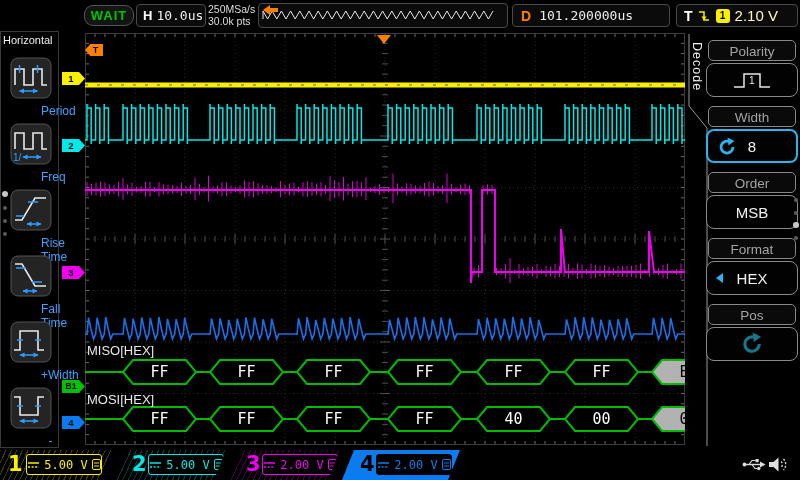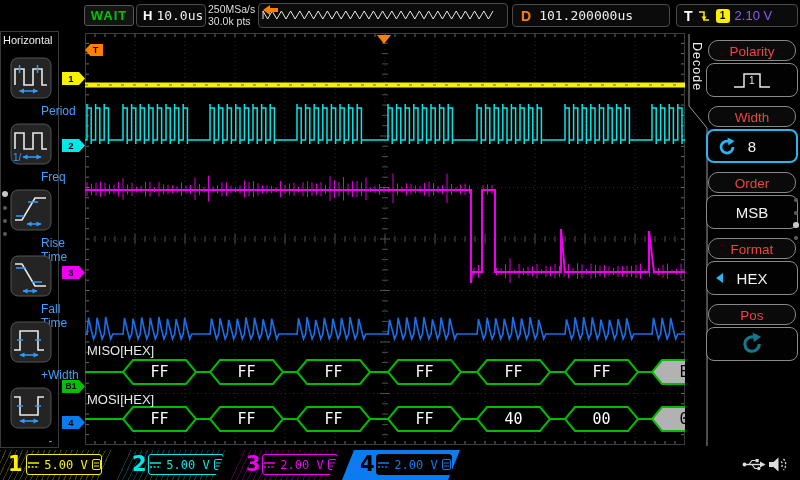--- a/index.html
+++ b/index.html
@@ -4,37 +4,37 @@
 <style>
   html,body{margin:0;padding:0;background:#000;}
   #app{position:relative;width:800px;height:480px;background:#000;overflow:hidden;
        font-family:"Liberation Sans",sans-serif;color:#e8e8e8;}
 
   
   #topbar{position:absolute;left:0;top:0;width:800px;height:30px;background:#000;}
   .logo{position:absolute;left:6px;top:2px;font-family:"Liberation Serif",serif;
         font-weight:bold;font-size:23px;color:#f5c400;letter-spacing:1px;}
   .statusbadge{position:absolute;left:84px;top:5px;width:48px;height:19px;border:1px solid #555;
-        border-radius:3px;background:#121512;color:#00c400;font-weight:bold;font-size:13px;
+        border-radius:9px;background:#121512;color:#00c400;font-weight:bold;font-size:13px;
         text-align:center;line-height:19px;letter-spacing:1px;}
   .tb-box{position:absolute;top:4px;height:21px;border:1px solid #4a4a4a;border-radius:4px;
         background:#0b0b0b;display:flex;align-items:center;}
   #hbox{left:136px;width:68px;}
   #hbox .lab{font-weight:bold;font-size:13px;color:#fff;margin:0 4px 0 6px;}
   #hbox .val{font-size:13px;color:#eee;font-family:"DejaVu Sans Mono",monospace;}
   #srate{position:absolute;left:208px;top:3px;font-size:10.5px;line-height:12px;color:#ddd;}
   #preview{left:258px;width:248px;top:3px;height:23px;}
   #dbox{left:512px;width:156px;}
   #dbox .lab{font-weight:bold;font-size:14px;color:#ff8000;margin:0 8px;}
   #dbox .val{font-size:13px;color:#eee;font-family:"DejaVu Sans Mono",monospace;}
   #tbox{left:676px;width:120px;}
   #tbox .lab{font-weight:bold;font-size:14px;color:#fff;margin:0 4px 0 7px;}
   .t-chan{width:14px;height:14px;background:#f8f000;border-radius:3px;color:#000;font-weight:bold;
         font-size:10px;text-align:center;line-height:14px;margin:0 5px;}
-  .t-level{color:#8b5cf6;font-size:13px;}
+  .t-level{color:#fef9c3;font-size:15px;}
 
   
   #leftmenu{position:absolute;left:0;top:31px;width:59px;height:417px;border:1px solid #3a3a3a;
         background:#000;box-sizing:border-box;}
   .lm-title{position:absolute;left:2px;top:2px;font-size:11px;color:#f0f0f0;}
   .lm-item{position:absolute;left:0;width:59px;text-align:center;}
   .lm-icon{margin:0 auto;width:42px;height:42px;}
   .lm-label{margin-top:1px;font-size:12px;color:#3da1ff;margin-left:40px;}
   .dotcol .dot{position:absolute;border-radius:50%;background:#5a5a5a;width:4px;height:4px;}
   .dot.big{width:6px;height:6px;background:#c8c8c8;}
@@ -48,21 +48,21 @@
         border-right:7px solid transparent;border-top:9px solid #ff8000;}
   .ch-tag{position:absolute;left:62px;width:23px;height:13px;color:#000;font-size:9.5px;font-weight:bold;
         text-align:center;line-height:13px;clip-path:polygon(0 0,74% 0,100% 50%,74% 100%,0 100%);
         padding-right:5px;box-sizing:border-box;}
 
   
   #rightmenu{position:absolute;left:688px;top:30px;width:112px;height:425px;}
   .rm-tab{position:absolute;left:2px;top:12px;writing-mode:vertical-rl;font-size:12.5px;color:#eee;
         letter-spacing:1px;}
   .rm-head{position:absolute;left:20px;width:88px;height:21px;background:#0a0a0a;border:1px solid #888;
-        border-radius:10px;color:#ef4444;font-size:13.5px;text-align:center;line-height:21px;box-sizing:border-box;}
+        border-radius:5px;color:#a3a3a3;font-size:13.5px;text-align:center;line-height:21px;box-sizing:border-box;}
   .rm-val{position:absolute;left:18px;width:92px;height:34px;background:#020202;border:1.5px solid #8a8a8a;
         border-radius:8px;box-sizing:border-box;display:flex;align-items:center;justify-content:center;
         color:#f2f2f2;font-size:15px;}
   .rm-val.sel{border:2px solid #2ab4f0;}
   .fmt-arrow{position:absolute;left:9px;top:11px;width:0;height:0;border-top:5px solid transparent;
         border-bottom:5px solid transparent;border-right:7px solid #2ab4f0;}
   .dn-arrow{width:0;height:0;border-left:6px solid transparent;border-right:6px solid transparent;
         border-top:7px solid #2ab4f0;margin:4px auto 0;}
 
   

